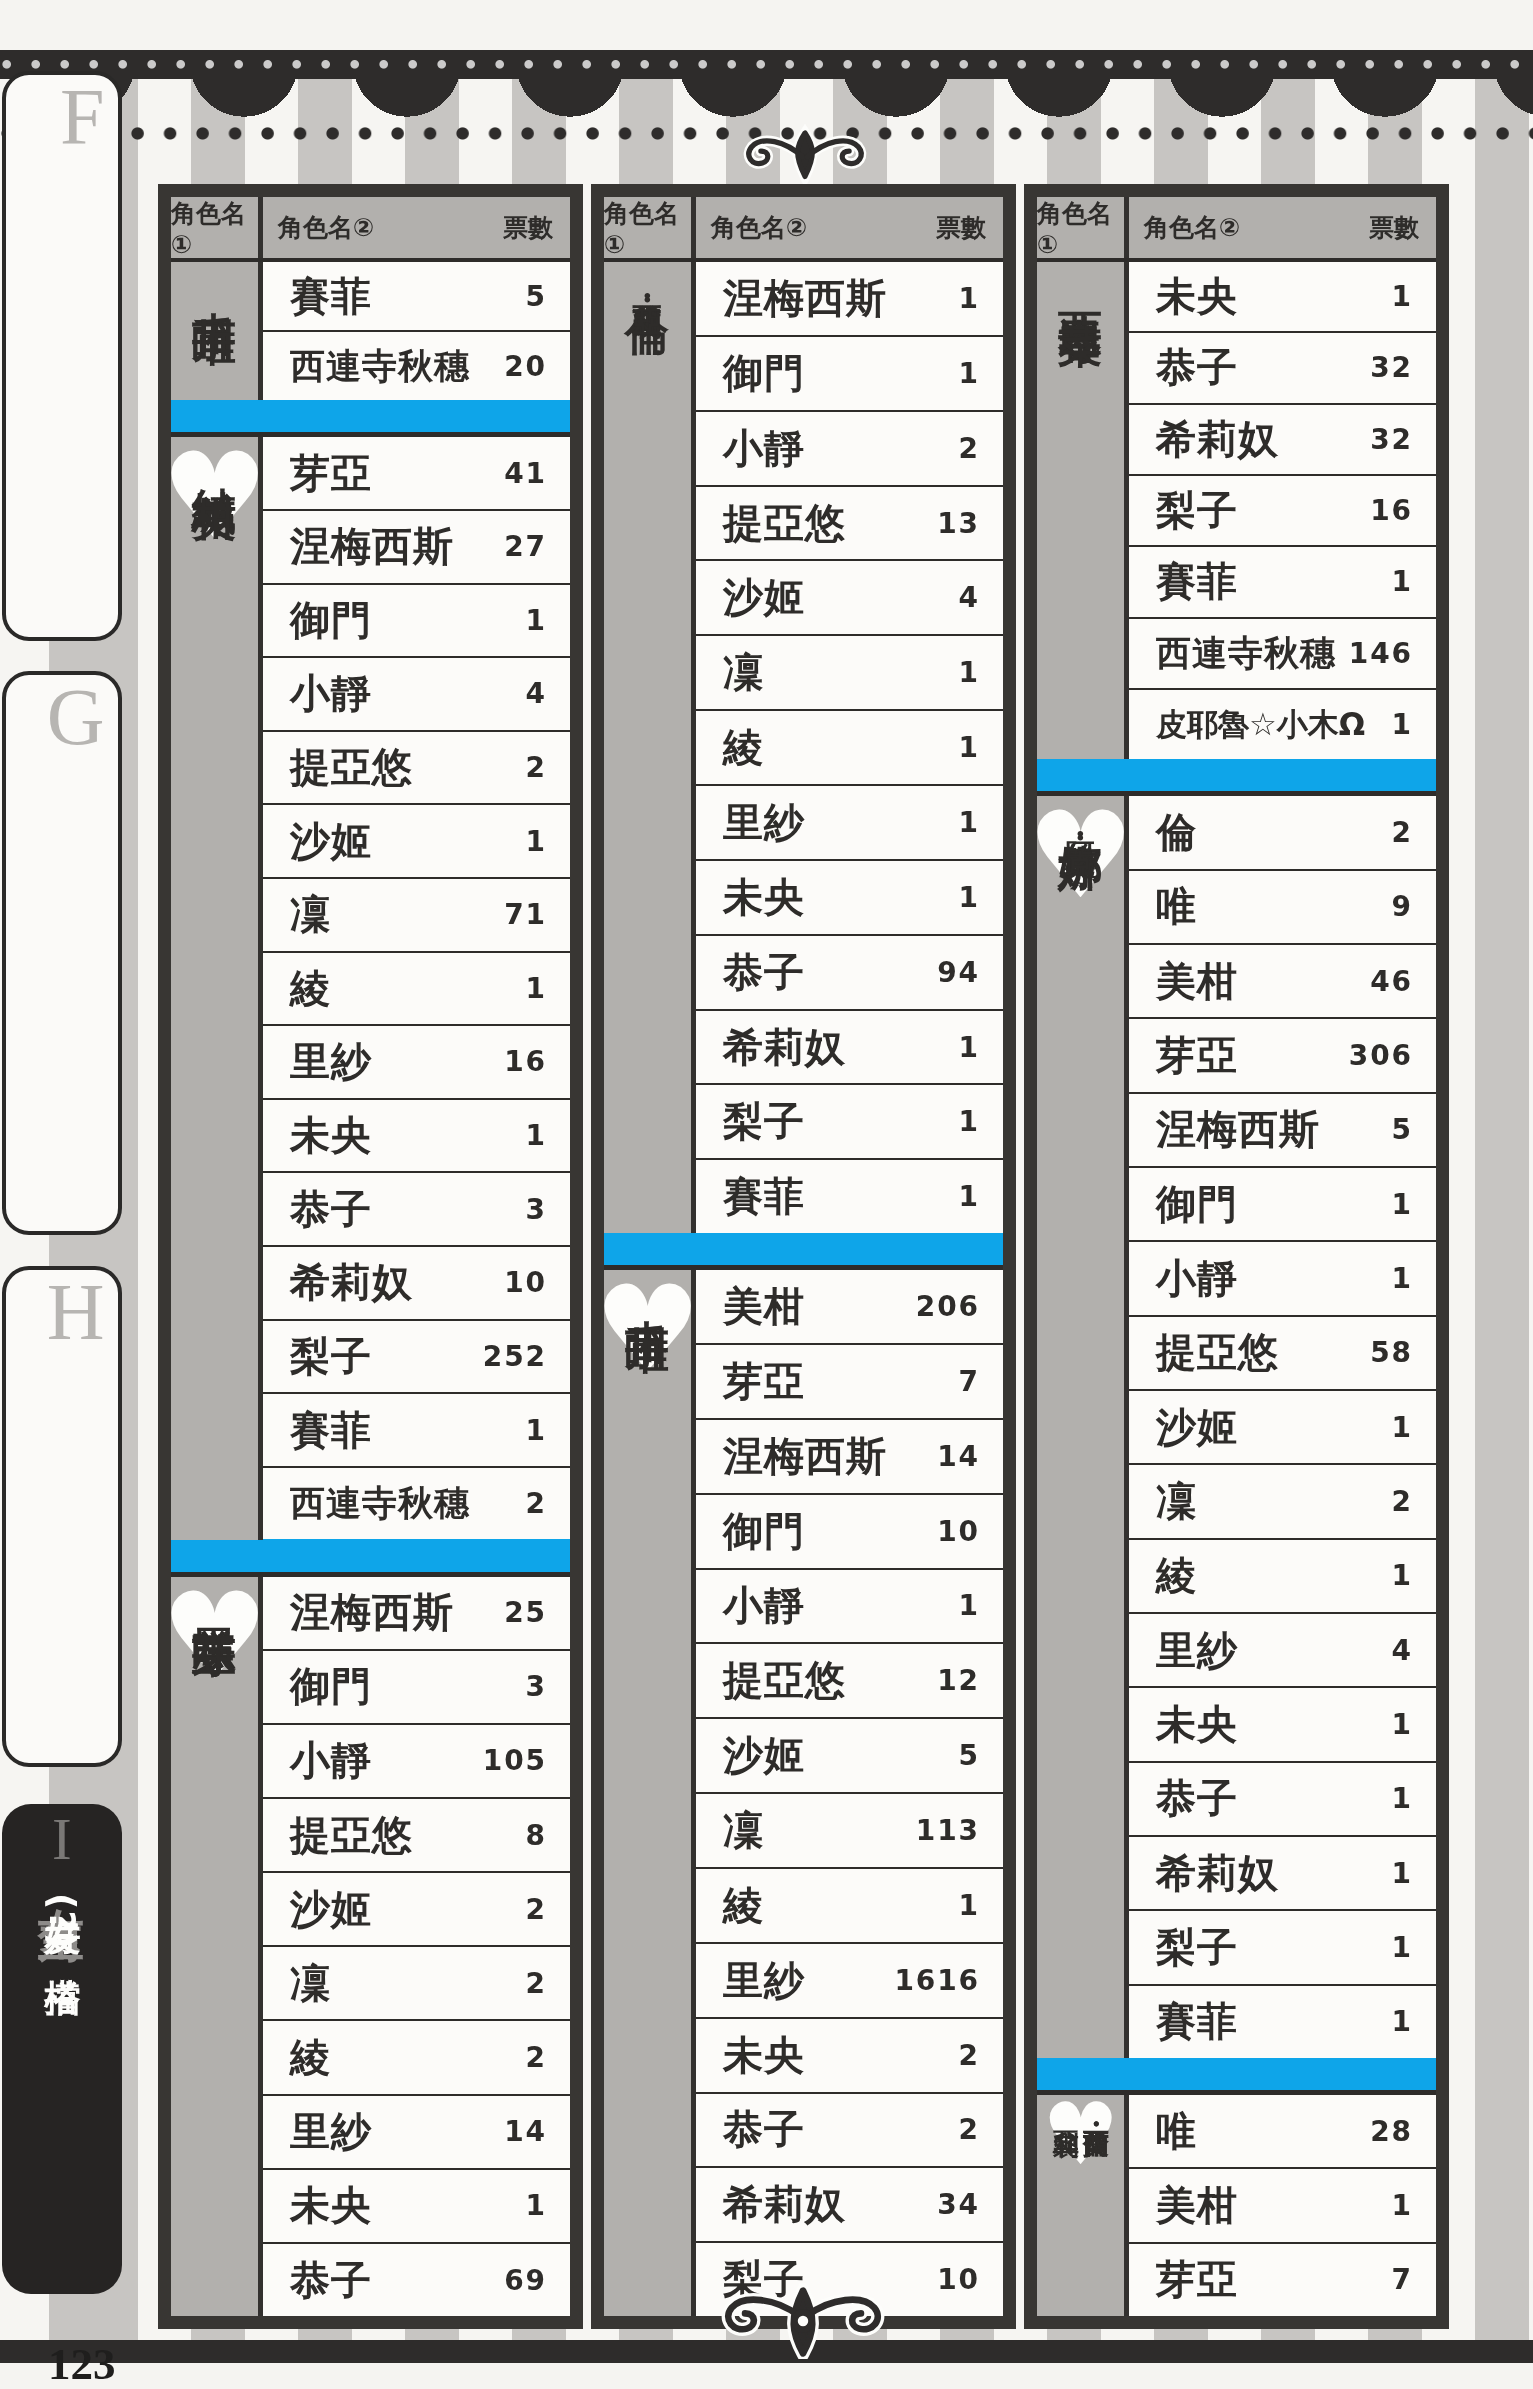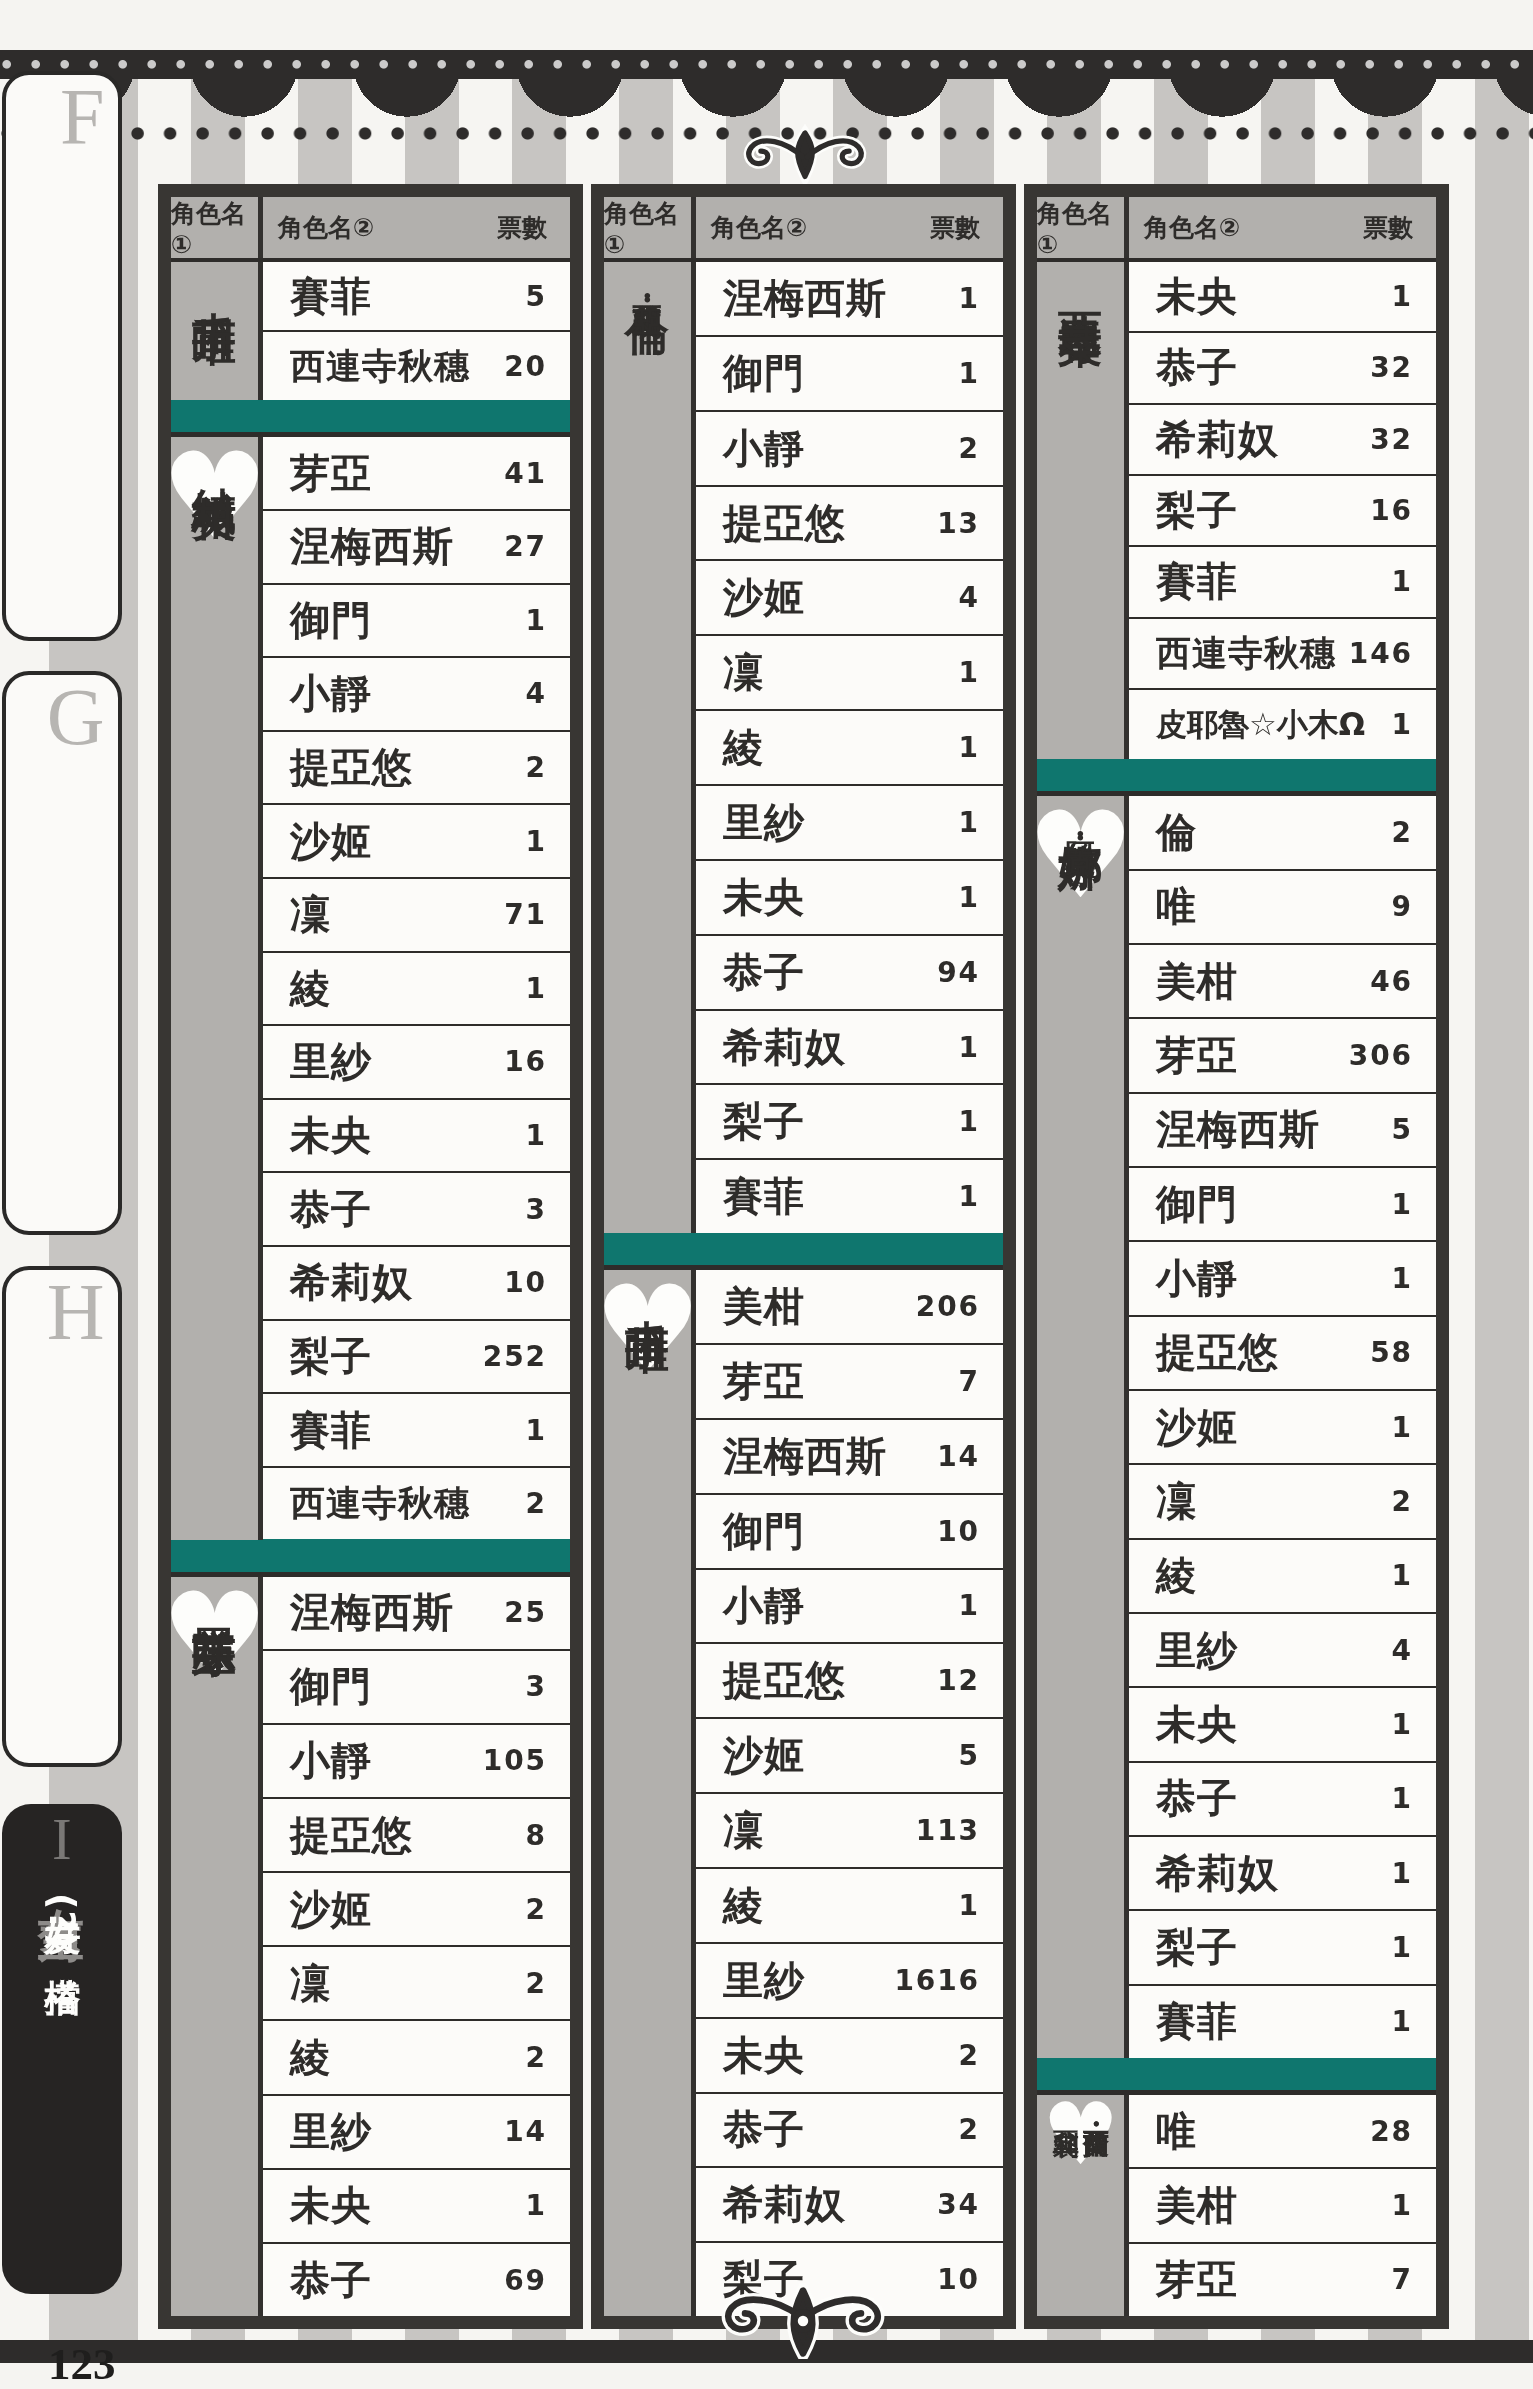--- a/index.html
+++ b/index.html
@@ -36,28 +36,28 @@
   .tab-i{position:absolute;left:1.9px;top:1804px;width:120px;height:490px;background:#262423;
          border-radius:29px;display:flex;flex-direction:column;align-items:center;box-sizing:border-box;
          padding-top:5.7px;}
   .tab-i .i-letter{font-family:"Liberation Serif",serif;font-size:59px;line-height:1;color:#7a7876;}
   .tab-i .i-cat{writing-mode:vertical-rl;text-orientation:upright;font-size:46px;font-weight:700;
                 color:#8d8b89;letter-spacing:3.8px;margin-top:3.8px;}
   .tab-i .i-title{writing-mode:vertical-rl;text-orientation:mixed;font-size:36px;font-weight:700;
                   color:#fdfdfb;letter-spacing:1px;margin-top:7.6px;}
   
   .ptable{position:absolute;top:184px;width:425px;height:2145px;border:13.4px solid #383633;
-          box-sizing:border-box;display:flex;flex-direction:column;background:#0f766e;}
+          box-sizing:border-box;display:flex;flex-direction:column;background:#0ea5e9;}
   .t1{left:158px;} .t2{left:591px;} .t3{left:1024px;}
   .thead{height:61px;flex:none;display:flex;background:#b2b0ad;border-bottom:4.8px solid #2e2c2a;}
   .th1{width:92px;flex:none;border-right:5.7px solid #33312f;display:flex;align-items:center;
        justify-content:center;font-size:25px;font-weight:700;box-sizing:border-box;}
   .th2{flex:1;display:flex;align-items:center;justify-content:space-between;
        font-size:25px;font-weight:700;}
-  .th2 .c2{padding-left:15px;} .th2 .cv{padding-right:23px;}
+  .th2 .c2{padding-left:15px;} .th2 .cv{padding-right:17px;}
   .tbody{flex:1;display:flex;flex-direction:column;min-height:0;gap:32px;}
   .group{display:flex;min-height:0;}
   .group + .group{border-top:5.7px solid #2e2c2a;}
   .glabel{position:relative;width:92px;flex:none;background:#b2b0ad;border-right:5.7px solid #33312f;
           display:flex;justify-content:center;padding-top:15.3px;box-sizing:border-box;overflow:hidden;}
   .heart{position:absolute;top:0px;left:50%;transform:translateX(-50%);font-size:120px;line-height:1;
          color:#fdfdfb;z-index:0;}
   .heart.small{font-size:86px;top:-3.8px;}
   .vtext{position:relative;z-index:1;writing-mode:vertical-rl;text-orientation:upright;
          font-weight:700;font-size:44px;line-height:1.0;letter-spacing:2.9px;color:#2e2c2a;}

